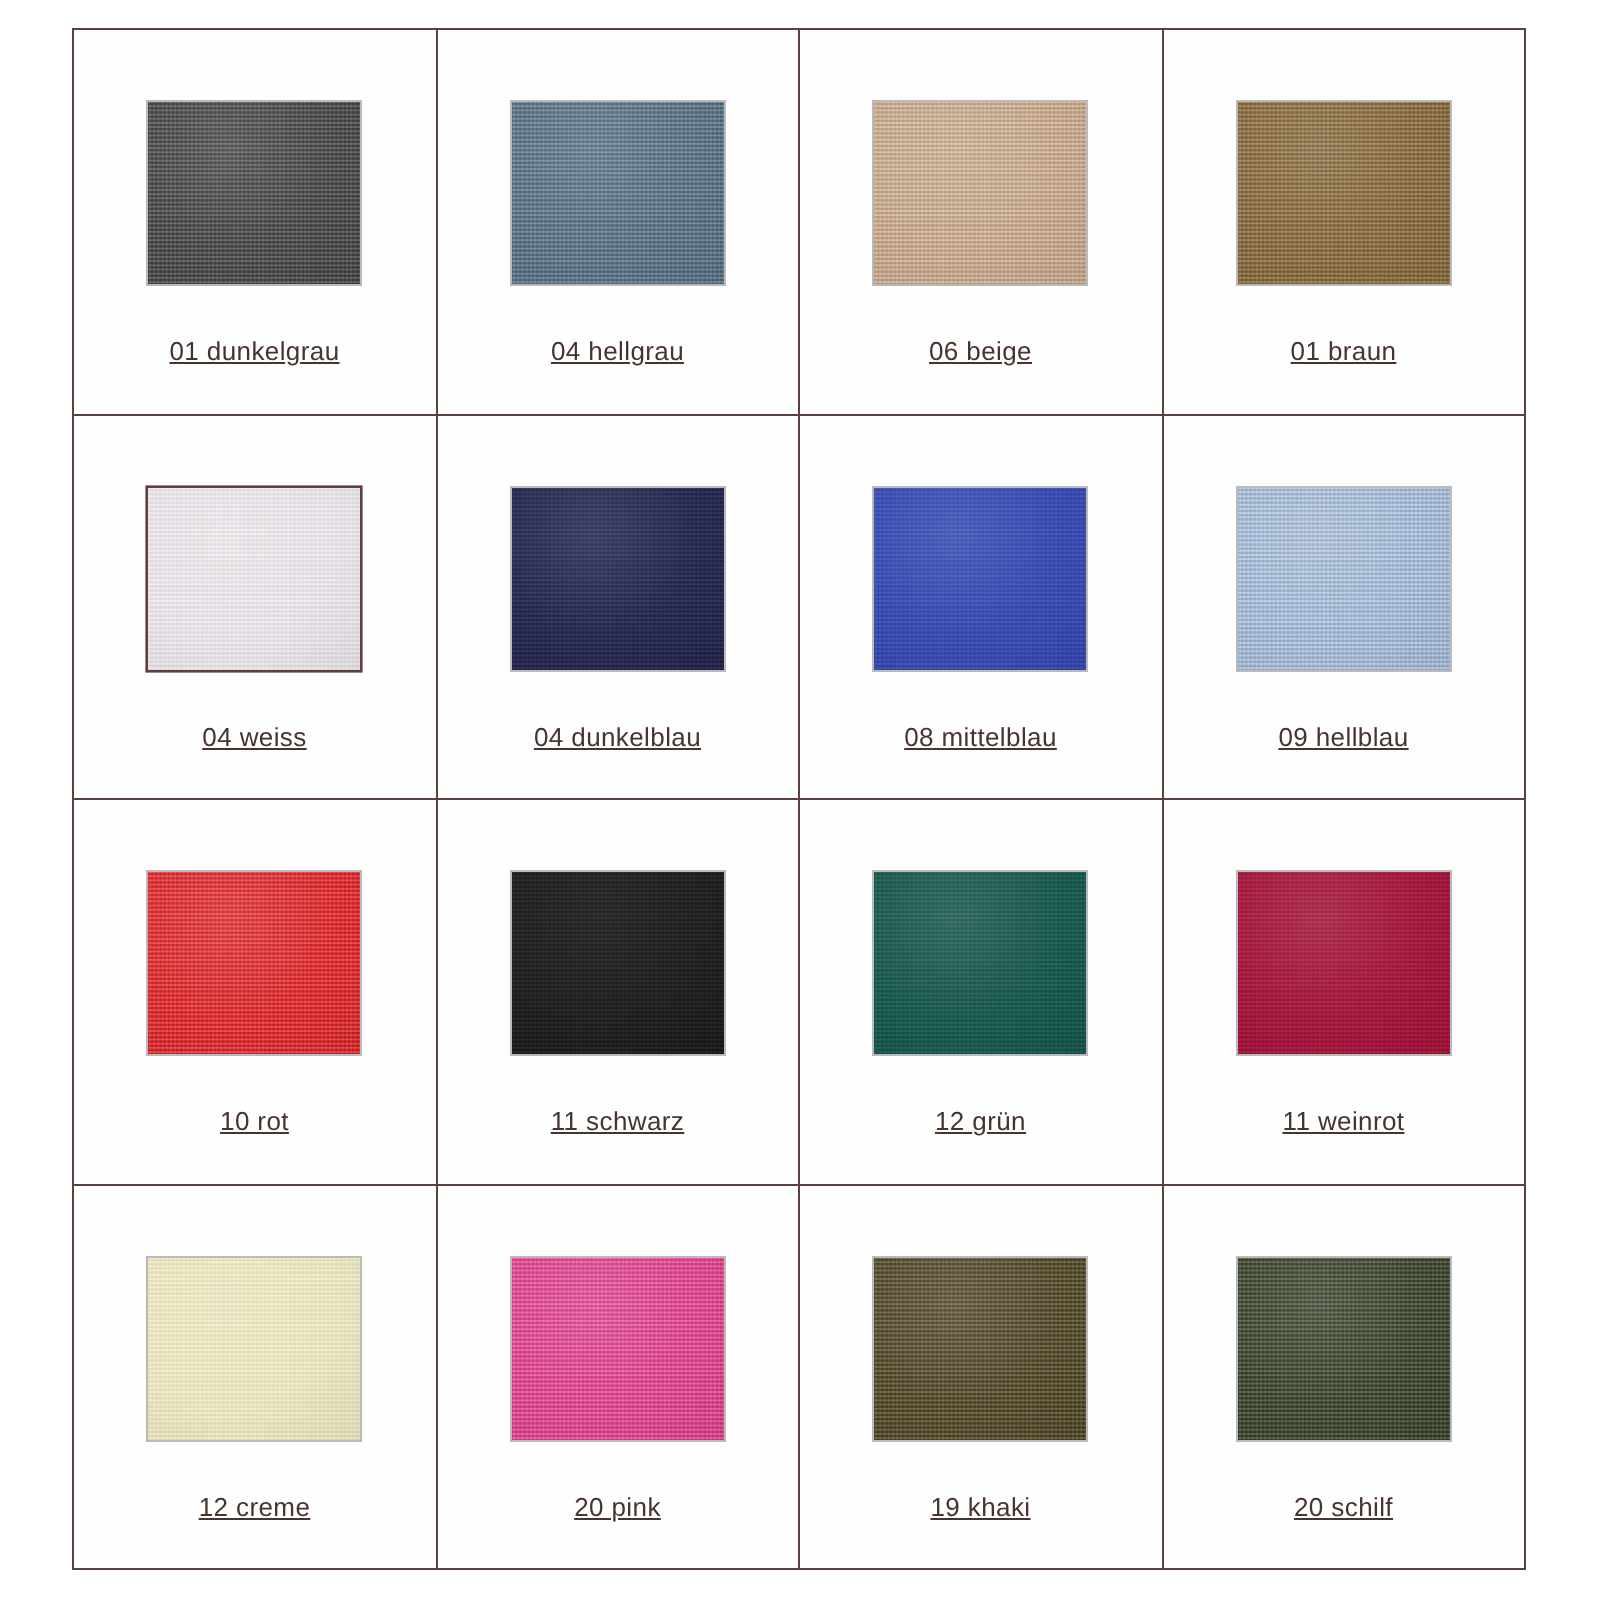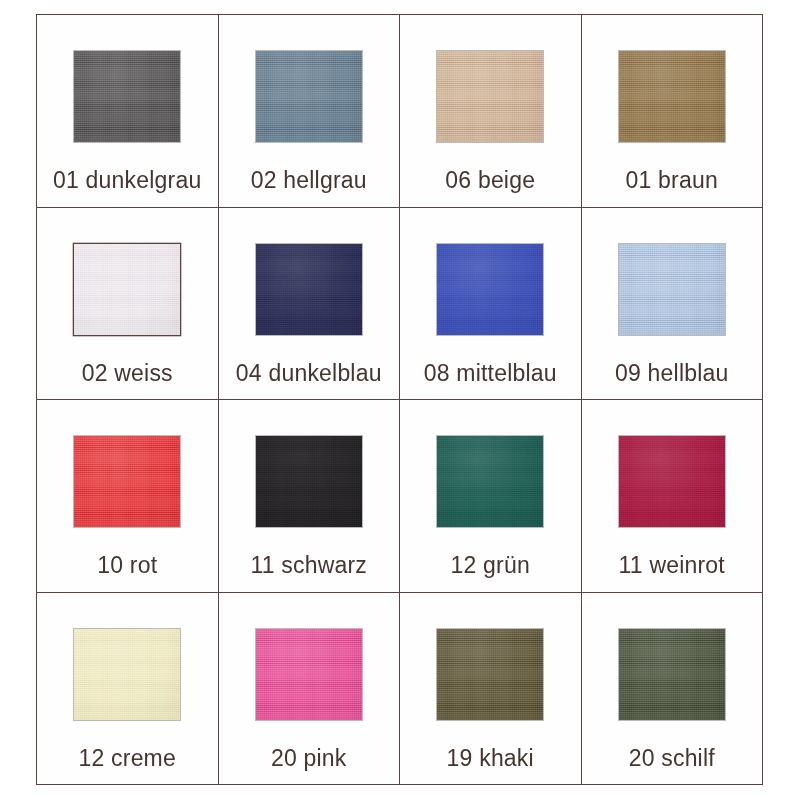--- a/index.html
+++ b/index.html
@@ -100,26 +100,27 @@
   .chip-wrap.pale .weave { opacity: .16; }
   
   .chip-wrap.flat .weave  { opacity: .10; }
   .chip-wrap.flat .sheen  { background: radial-gradient(120% 130% at 40% 25%, rgba(255,255,255,.08), rgba(0,0,0,.10) 100%); }
   
   .chip-wrap.smooth .weave { opacity: .13; }
 
   
   .chip-label {
     margin-top: 27px;
-    font-size: 23px;
+    font-size: 13px;
     line-height: 1;
     letter-spacing: .2px;
     color: #46342f;
     white-space: nowrap;
     text-align: right;
+    text-decoration: underline;
   }
 </style>
 </head>
 <body>
 
 <div id="page-root">
   <table class="swatch-grid">
     <tbody>
         <tr>
           <td>
@@ -134,21 +135,21 @@
             </div>
           </td>
           <td>
             <div class="cell-inner">
               <div class="chip-wrap edge-soft">
                 <div class="chip" style="background-color: rgb(87, 114, 135);">
                   <div class="weave"></div>
                   <div class="sheen"></div>
                 </div>
               </div>
-              <div class="chip-label">02 hellgrau</div>
+              <div class="chip-label">04 hellgrau</div>
             </div>
           </td>
           <td>
             <div class="cell-inner">
               <div class="chip-wrap edge-soft">
                 <div class="chip" style="background-color: rgb(212, 178, 145);">
                   <div class="weave"></div>
                   <div class="sheen"></div>
                 </div>
               </div>
@@ -169,21 +170,21 @@
         </tr>
         <tr>
           <td>
             <div class="cell-inner">
               <div class="chip-wrap pale edge-dark">
                 <div class="chip" style="background-color: rgb(241, 236, 241);">
                   <div class="weave"></div>
                   <div class="sheen"></div>
                 </div>
               </div>
-              <div class="chip-label">02 weiss</div>
+              <div class="chip-label">04 weiss</div>
             </div>
           </td>
           <td>
             <div class="cell-inner">
               <div class="chip-wrap smooth edge-soft">
                 <div class="chip" style="background-color: rgb(29, 31, 75);">
                   <div class="weave"></div>
                   <div class="sheen"></div>
                 </div>
               </div>

